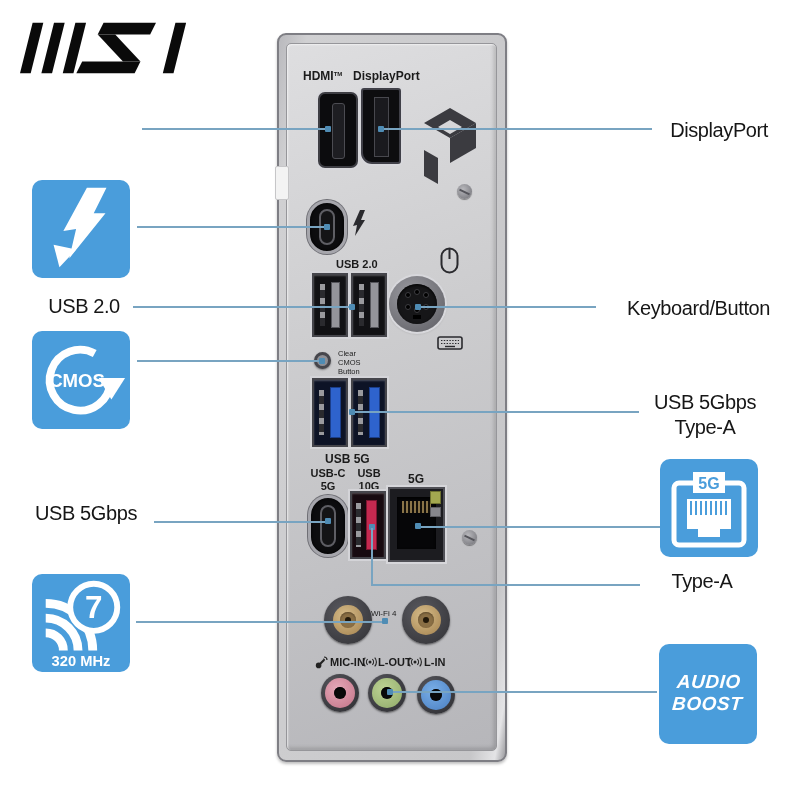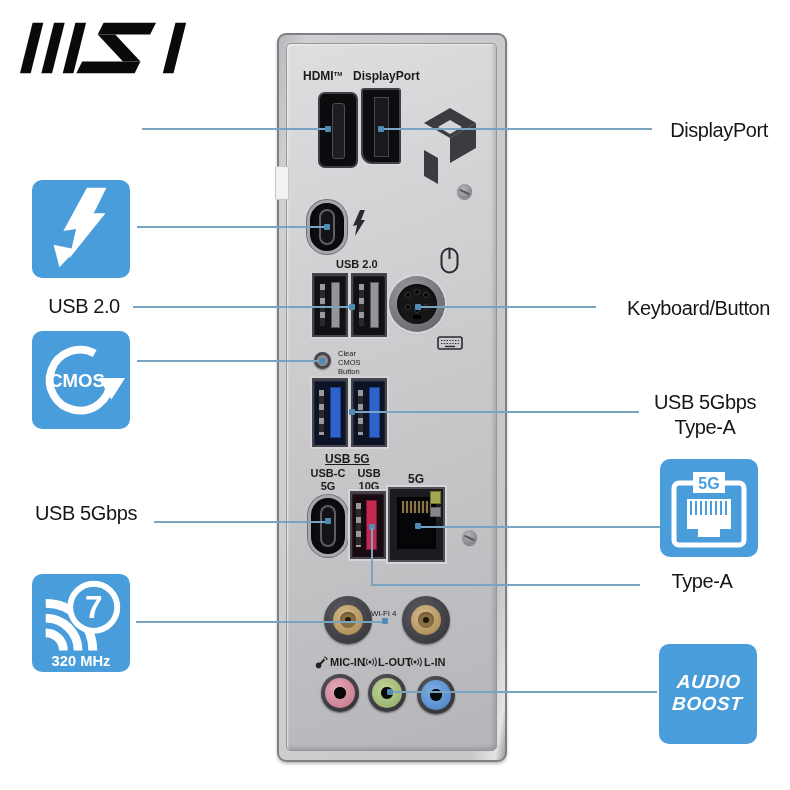--- a/index.html
+++ b/index.html
@@ -232,21 +232,21 @@
   </div>
 
   <div class="usb-shell" style="left:312px;top:378px;width:36px;height:69px;background:#0d1326;">
     <div class="usb-tongue" style="left:16px;top:7px;width:11px;height:51px;background:#2e63cd;box-shadow:inset 0 0 0 1px #1b3e8a;"></div>
     <div class="usb-contacts" style="left:5px;top:10px;height:45px;"></div>
   </div>
   <div class="usb-shell" style="left:351px;top:378px;width:36px;height:69px;background:#0d1326;">
     <div class="usb-tongue" style="left:16px;top:7px;width:11px;height:51px;background:#2e63cd;box-shadow:inset 0 0 0 1px #1b3e8a;"></div>
     <div class="usb-contacts" style="left:5px;top:10px;height:45px;"></div>
   </div>
-  <div class="print" style="left:325px;top:452px;text-decoration:underline;">USB 5G</div>
+  <div class="print" style="left:325px;top:452px;">USB 5G</div>
 
   <div class="print" style="left:305px;top:467px;width:46px;text-align:center;font-size:11px;line-height:13px;white-space:normal;">
     <span style="display:block;">USB-C</span>
     <span style="display:block;">5G</span>
   </div>
   <div class="print" style="left:350px;top:467px;width:38px;text-align:center;font-size:11px;line-height:13px;white-space:normal;">
     <span style="display:block;">USB</span>
     <span style="display:block;">10G</span>
   </div>
   <div class="print" style="left:408px;top:472px;">5G</div>

